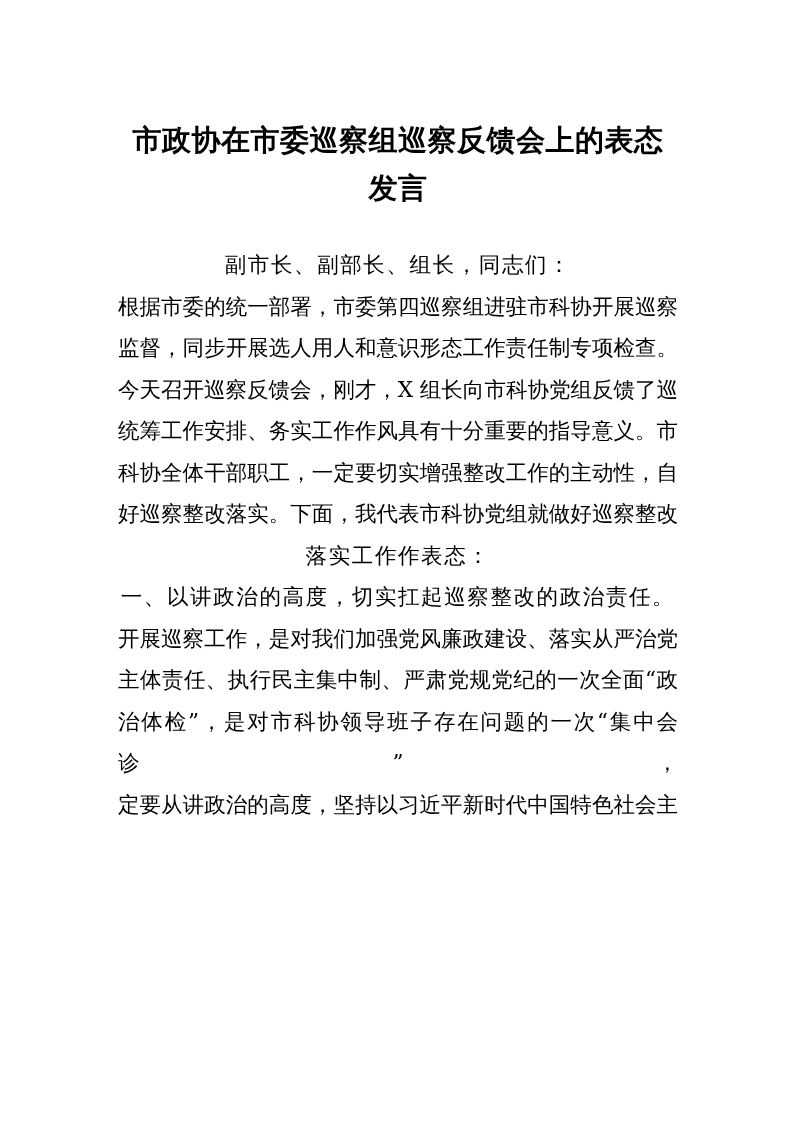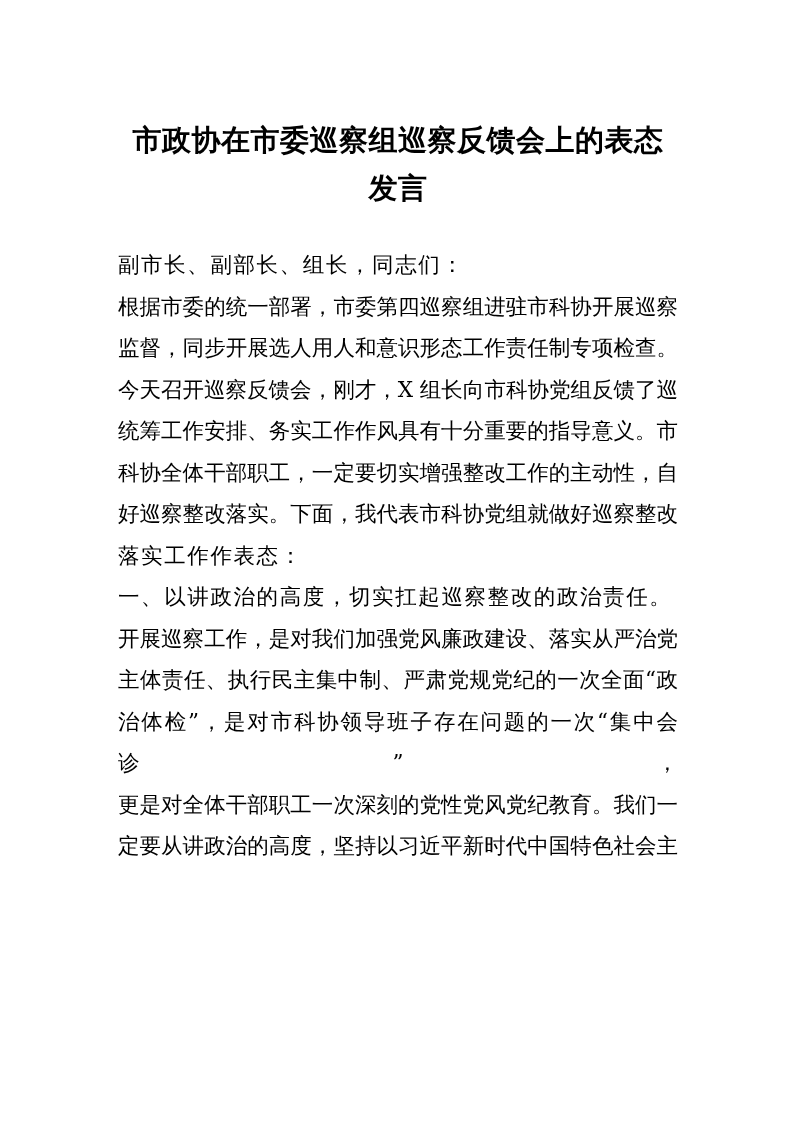--- a/index.html
+++ b/index.html
@@ -30,21 +30,21 @@
     letter-spacing: 0.5px;
   }
   .doc-body {
     margin-top: 32px;
     font-size: 21.5px;
     line-height: 41.5px;
     letter-spacing: 1.6px;
   }
   .body-line {
     width: 100%;
-    text-align: left;
+    text-align: center;
     white-space: nowrap;
   }
   .body-line.stretch {
     white-space: normal;
     text-align: justify;
     
     text-align-last: justify;
     letter-spacing: normal;
   }
 </style>
@@ -64,17 +64,16 @@
         <div class="body-line stretch">监督，同步开展选人用人和意识形态工作责任制专项检查。</div>
         <div class="body-line stretch">今天召开巡察反馈会，刚才，X 组长向市科协党组反馈了巡</div>
         <div class="body-line stretch">统筹工作安排、务实工作作风具有十分重要的指导意义。市</div>
         <div class="body-line stretch">科协全体干部职工，一定要切实增强整改工作的主动性，自</div>
         <div class="body-line stretch">好巡察整改落实。下面，我代表市科协党组就做好巡察整改</div>
         <div class="body-line">落实工作作表态：</div>
         <div class="body-line">一、以讲政治的高度，切实扛起巡察整改的政治责任。</div>
         <div class="body-line stretch">开展巡察工作，是对我们加强党风廉政建设、落实从严治党</div>
         <div class="body-line stretch">主体责任、执行民主集中制、严肃党规党纪的一次全面“政</div>
         <div class="body-line stretch">治体检”，是对市科协领导班子存在问题的一次“集中会诊”，</div>
-        <div class="body-line stretch">更是对全体干部职工一次深刻的党性党风党纪教育。我们一</div>
         <div class="body-line stretch">定要从讲政治的高度，坚持以习近平新时代中国特色社会主</div>
       </div>
   </div>
 </div>
 
 </body></html>

